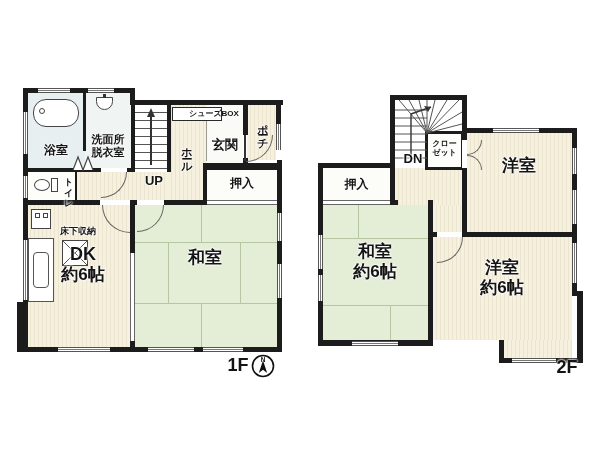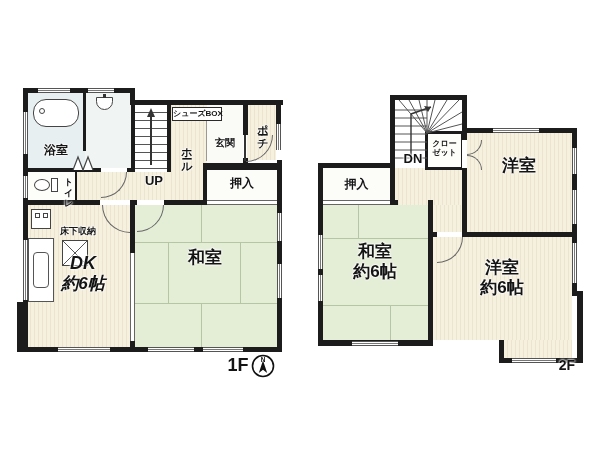--- a/index.html
+++ b/index.html
@@ -119,29 +119,33 @@
   <div class="fixture" style="left:33px;top:252px;width:16px;height:36px;border-width:1px;border-color:#555;border-radius:4px;"></div>
   <div class="fixture" style="left:31px;top:209px;width:20px;height:20px;border-width:1.2px;"></div>
   <div class="fixture" style="left:35px;top:213px;width:5px;height:5px;border-width:1px;"></div>
   <div class="fixture" style="left:43px;top:213px;width:5px;height:5px;border-width:1px;"></div>
   <div class="hatch" style="left:62px;top:240px;width:26px;height:26px;"></div>
 
   <div class="pline" style="left:150px;top:117px;width:2px;height:48px;"></div>
   <div class="tri-up" style="left:147px;top:108px;"></div>
 
   <div class="lbl" style="left:36px;top:143px;width:40px;font-size:12px;">浴室</div>
-  <div class="box lbl" style="left:172px;top:107px;width:50px;height:14px;font-size:8px;line-height:12px;text-shadow:none;">シューズBOX</div>
+  <div class="lbl" style="left:82px;top:133px;width:52px;font-size:11px;">
+    <span style="display:block;">洗面所</span>
+    <span style="display:block;">脱衣室</span>
+  </div>
+  <div class="box lbl" style="left:172px;top:107px;width:50px;height:14px;font-size:8px;line-height:12px;text-shadow:none;padding-left:16px;">シューズBOX</div>
   <div class="lbl vlbl" style="left:180px;top:124px;height:60px;font-size:11px;">ホール</div>
-  <div class="lbl" style="left:207px;top:137px;width:36px;font-size:10px;">玄関</div>
+  <div class="lbl" style="left:207px;top:137px;width:36px;font-size:13px;">玄関</div>
   <div class="lbl vlbl" style="left:256px;top:107px;height:46px;font-size:11px;">ポーチ</div>
   <div class="lbl" style="left:139px;top:173px;width:30px;font-size:13px;">UP</div>
   <div class="lbl" style="left:222px;top:176px;width:40px;font-size:12px;">押入</div>
   <div class="lbl vlbl" style="left:63px;top:172px;height:30px;font-size:9px;letter-spacing:0;">トイレ</div>
   <div class="lbl" style="left:50px;top:226px;width:56px;font-size:9px;">床下収納</div>
-  <div class="lbl" style="left:43px;top:253px;width:80px;font-style:italic;">
+  <div class="lbl" style="left:43px;top:244px;width:80px;">
     <span style="display:block;font-size:18px;">DK</span>
     <span style="display:block;font-size:17px;">約6帖</span>
   </div>
   <div class="lbl" style="left:165px;top:248px;width:80px;">
     <span style="display:block;font-size:17px;">和室</span>
   </div>
   <div class="lbl" style="left:224px;top:355px;width:28px;font-size:18px;">1F</div>
   <svg style="left:250px;top:352px;" width="26" height="26" viewBox="0 0 26 26">
     <circle cx="13" cy="14" r="10.5" fill="#fff" stroke="#111" stroke-width="1.6"></circle>
     <text x="13" y="9.5" text-anchor="middle" font-size="6.5" font-weight="bold" fill="#111">N</text>
@@ -232,15 +236,15 @@
     <span style="display:block;font-size:17px;">和室</span>
     <span style="display:block;font-size:17px;">約6帖</span>
   </div>
   <div class="lbl" style="left:479px;top:156px;width:80px;">
     <span style="display:block;font-size:17px;">洋室</span>
   </div>
   <div class="lbl" style="left:462px;top:258px;width:80px;">
     <span style="display:block;font-size:17px;">洋室</span>
     <span style="display:block;font-size:17px;">約6帖</span>
   </div>
-  <div class="lbl" style="left:552px;top:357px;width:30px;font-size:14px;text-align:center;">2F</div>
+  <div class="lbl" style="left:552px;top:357px;width:30px;font-size:18px;text-align:center;">2F</div>
 
 </div>
 
 </body></html>

